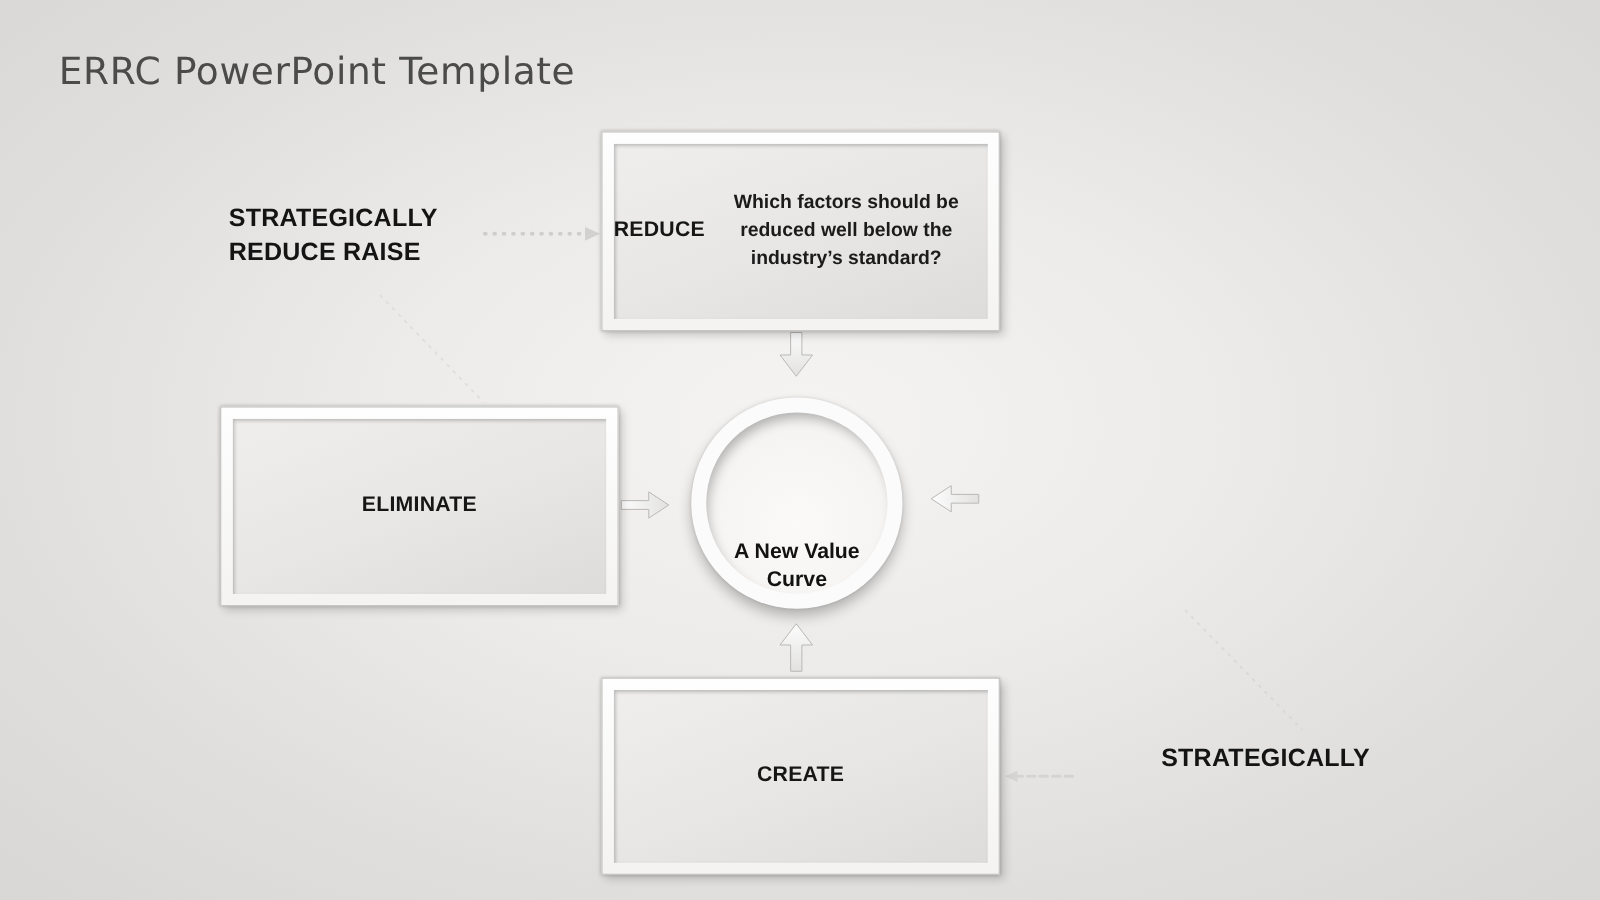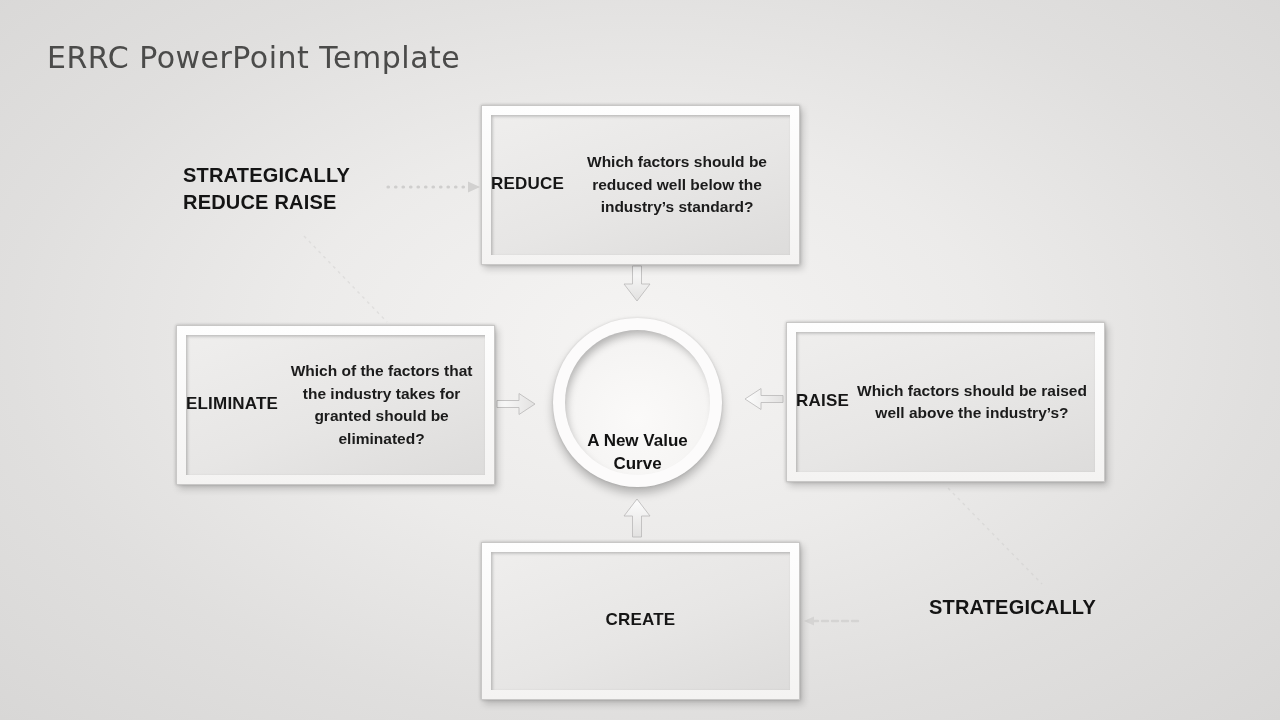--- a/index.html
+++ b/index.html
@@ -117,30 +117,23 @@
   <div class="box reduce">
     <div class="box-inner">
       <div class="box-heading">REDUCE</div>
       <div class="box-question">Which factors should be reduced well below the industry’s standard?</div>
     </div>
   </div>
 
   <div class="box eliminate">
     <div class="box-inner">
       <div class="box-heading">ELIMINATE</div>
-      <div class="box-question">Which of the factors that the industry takes for granted should be eliminated?</div>
     </div>
   </div>
 
-  <div class="box raise">
-    <div class="box-inner">
-      <div class="box-heading">RAISE</div>
-      <div class="box-question">Which factors should be raised well above the industry’s?</div>
-    </div>
-  </div>
 
   <div class="box create">
     <div class="box-inner">
       <div class="box-heading">CREATE</div>
     </div>
   </div>
 
   <div class="circle-outer">
     <div class="circle-inner">
       <div class="circle-text">A New Value Curve</div>

